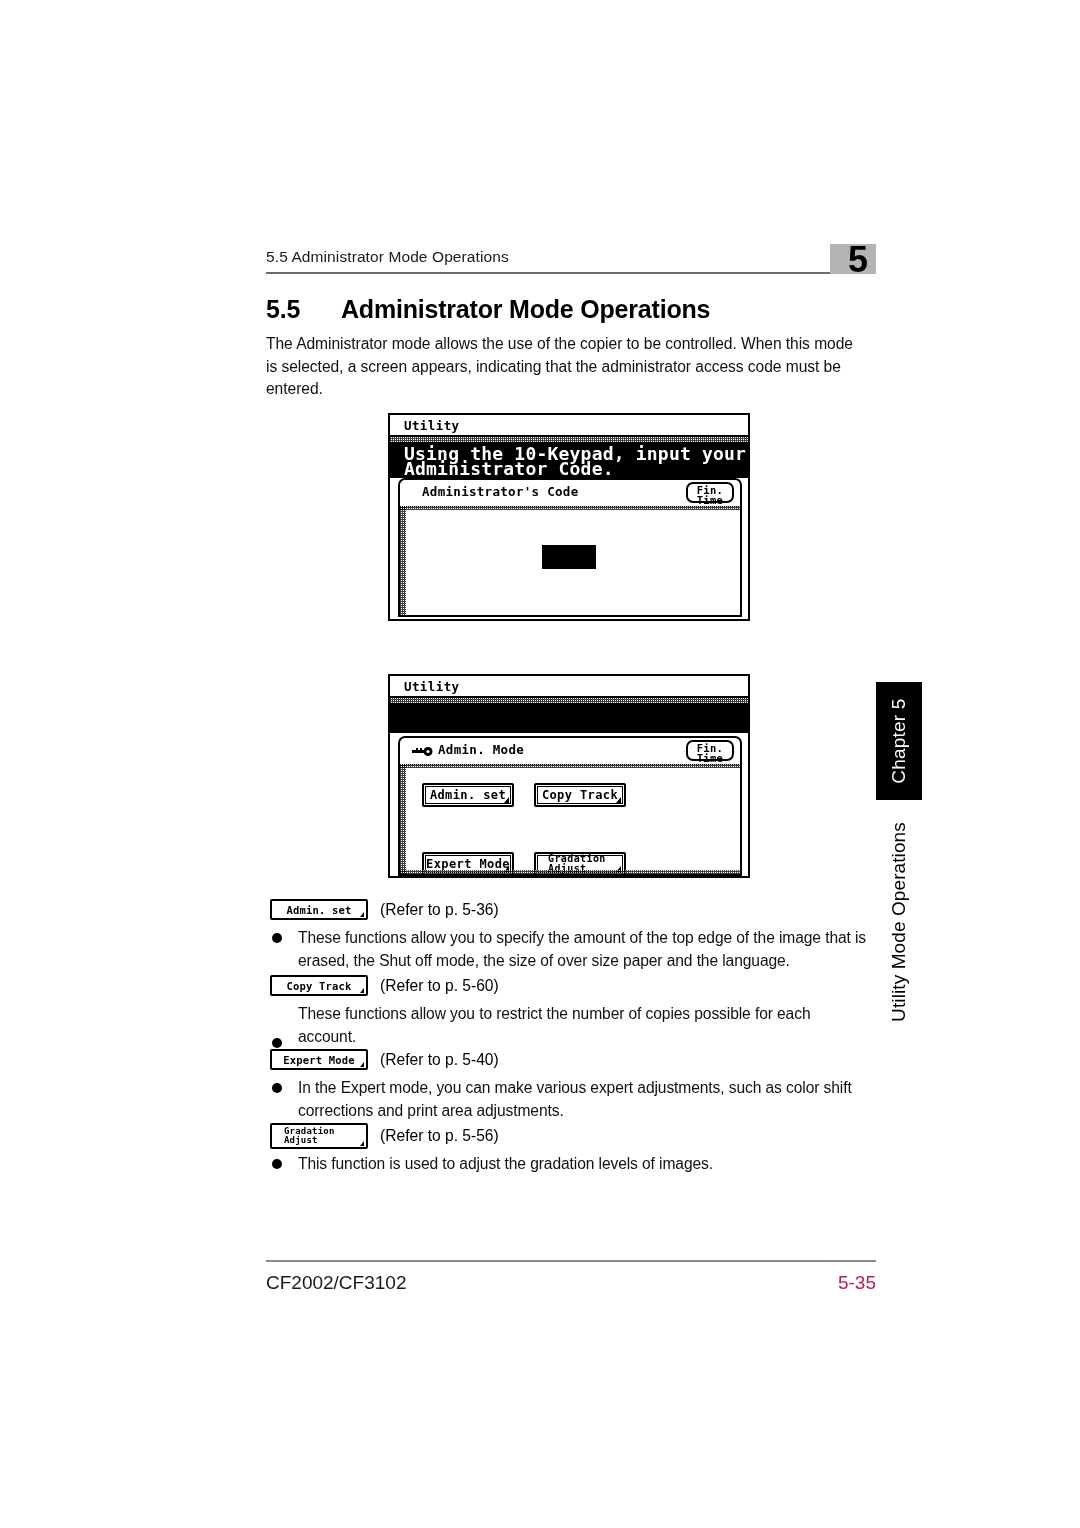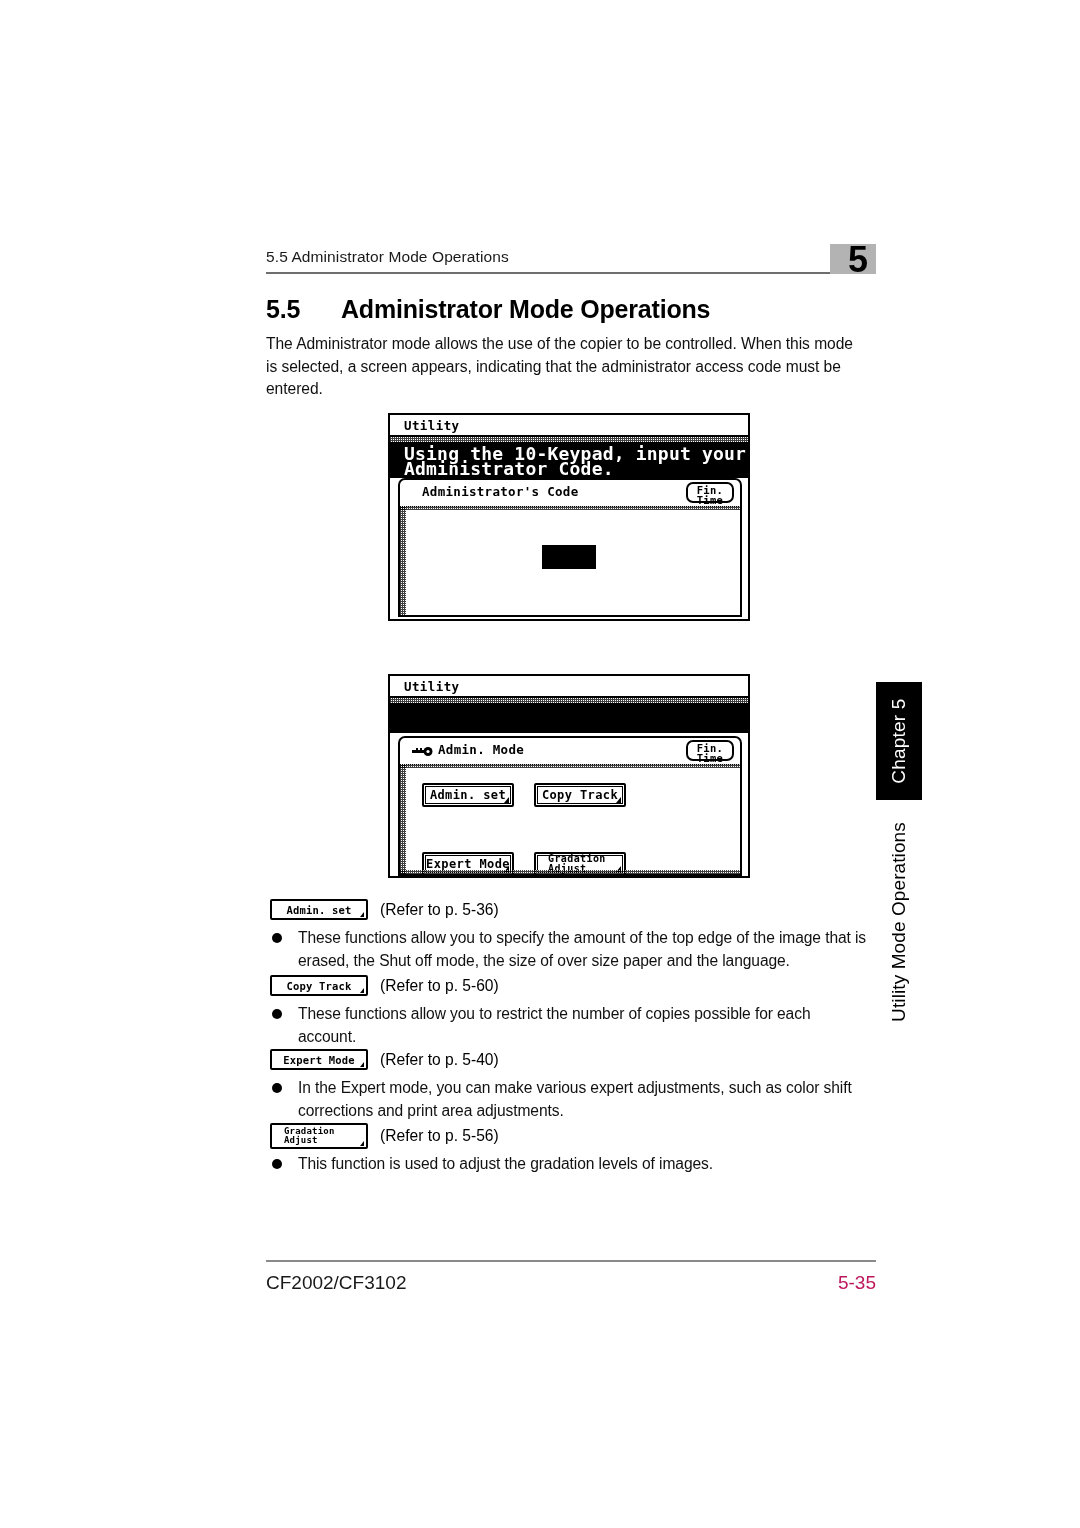--- a/index.html
+++ b/index.html
@@ -501,21 +501,21 @@
     <span class="bullet-text">These functions allow you to specify the amount of the top edge of the image that is erased, the Shut off mode, the size of over size paper and the language.</span>
   </div>
 
   <div class="ref-row" style="top:975px;">
     <div class="mini-btn">
       <span>Copy Track</span>
       <span class="mini-corner"></span>
     </div>
     <div class="ref-text">(Refer to p. 5-60)</div>
   </div>
-  <div class="bullet-row" style="top:1003px;">
+  <div class="bullet-row" style="top:1003px;align-items:flex-end;">
     <span class="bullet-dot"></span>
     <span class="bullet-text">These functions allow you to restrict the number of copies possible for each account.</span>
   </div>
 
   <div class="ref-row" style="top:1049px;">
     <div class="mini-btn">
       <span>Expert Mode</span>
       <span class="mini-corner"></span>
     </div>
     <div class="ref-text">(Refer to p. 5-40)</div>

